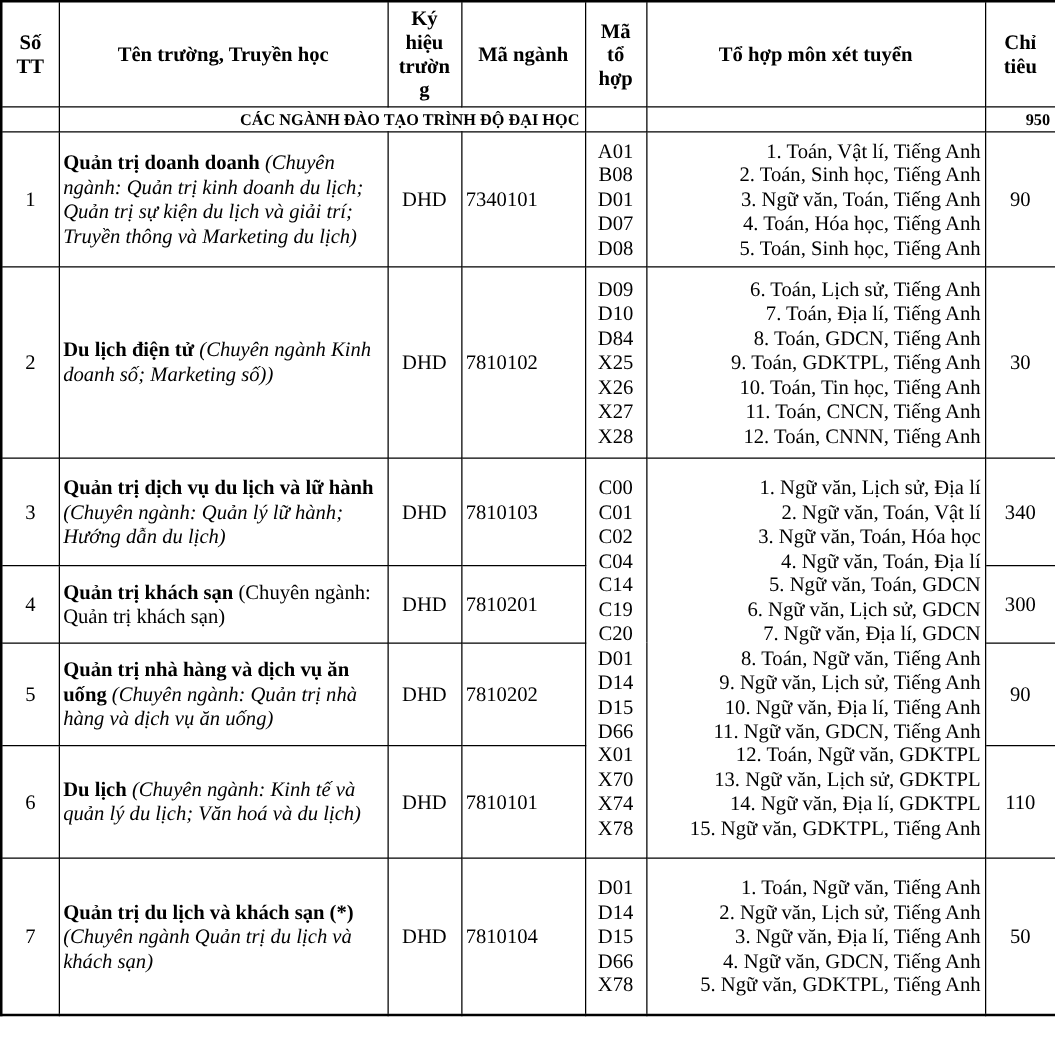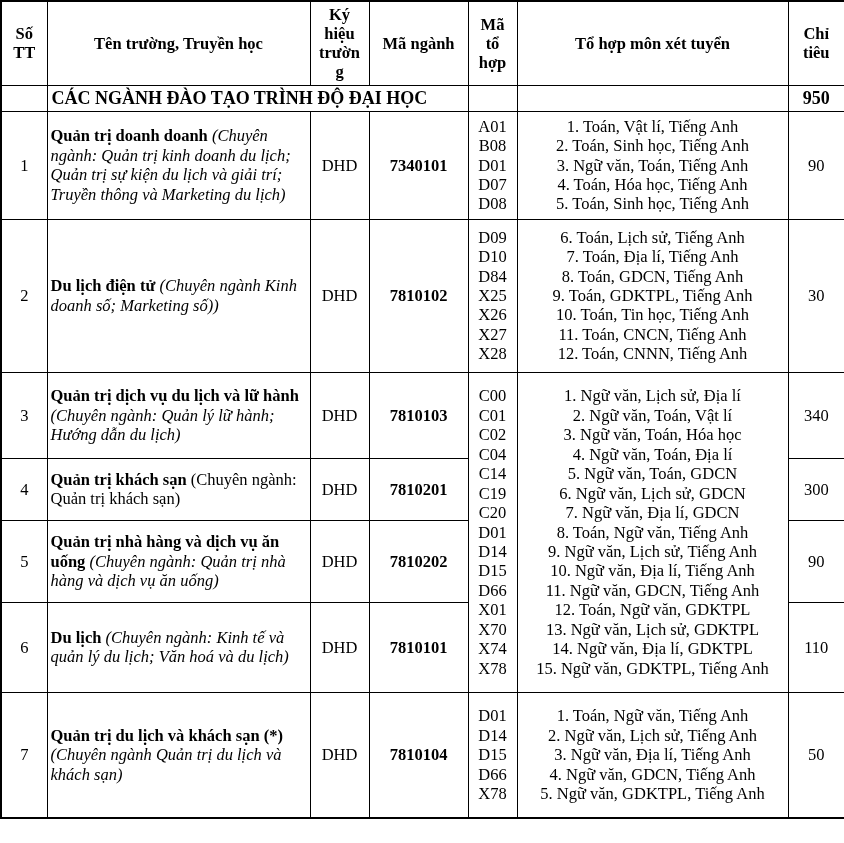--- a/index.html
+++ b/index.html
@@ -41,53 +41,54 @@
     padding:3px 2px;
   }
   th.h-stt{font-size:16px;}
   th.h-ky{font-size:15.5px; word-break:break-all;}
   th.h-ma-to{font-size:16px;}
   th.h-chi{font-size:16px;}
 
   
   tr.section td{
     font-weight:bold;
-    font-size:18px;
+    font-size:13px;
     padding:2px 4px;
+    text-align:right;
   }
   td.section-title{
     text-align:left;
     white-space:nowrap;
     overflow:visible;
   }
   td.section-quota{text-align:center;font-weight:bold;}
 
   
   td.c-stt{text-align:center;font-size:16px;}
   td.c-name{
     text-align:left;
     font-size:16.5px;
     line-height:1.2;
     padding:2px 5px 2px 6px;
   }
   td.c-name b{font-weight:bold;}
   td.c-name i{font-style:italic;}
   td.c-name .plain{font-style:normal;}
   td.c-code{text-align:center;font-size:16.5px;margin-top:12px;}
-  td.c-major{text-align:center;font-size:16.5px;font-weight:bold;}
+  td.c-major{font-size:16.5px;}
   td.c-grpcodes{
     text-align:center;
     font-size:16.5px;
     line-height:1.235;
     vertical-align:top;
     padding-top:3px;
     padding-left:0;padding-right:0;
   }
   td.c-combos{
-    text-align:center;
+    text-align:right;
     font-size:16.5px;
     line-height:1.235;
     vertical-align:top;
     padding-top:3px;
     padding-left:6px;
   }
   td.c-quota{text-align:center;font-size:16.5px;}
 
   .codeline{display:block;}
   .comboline{display:block;}

